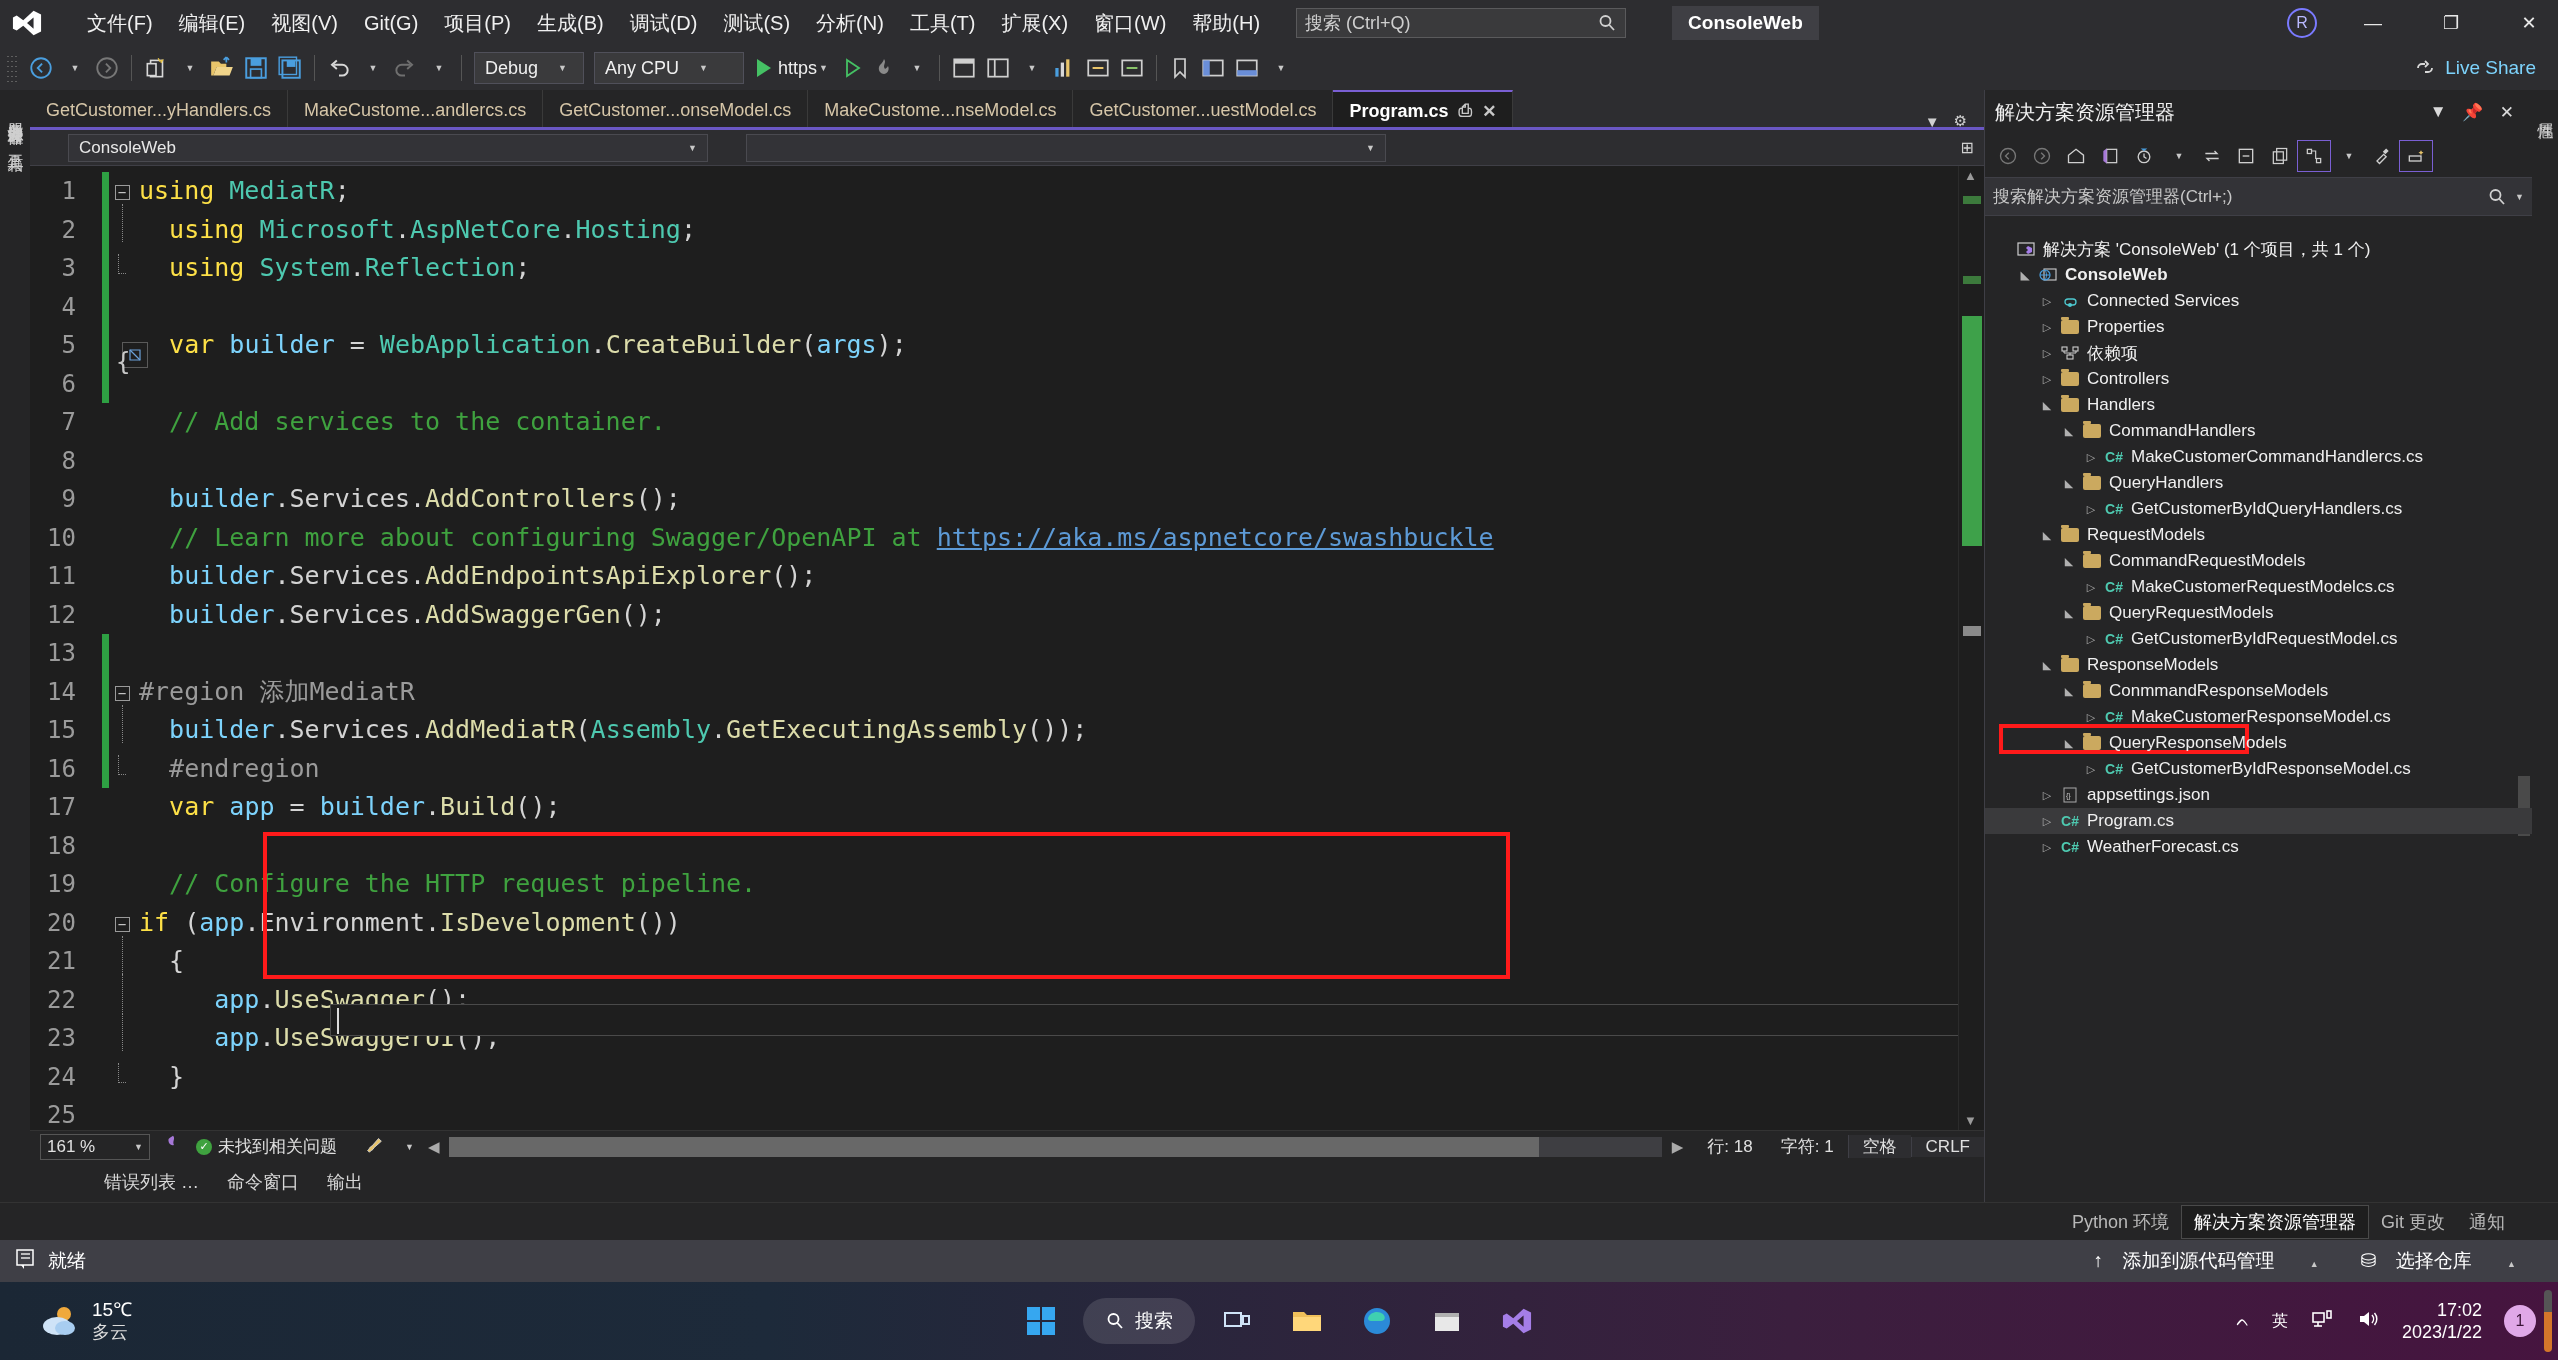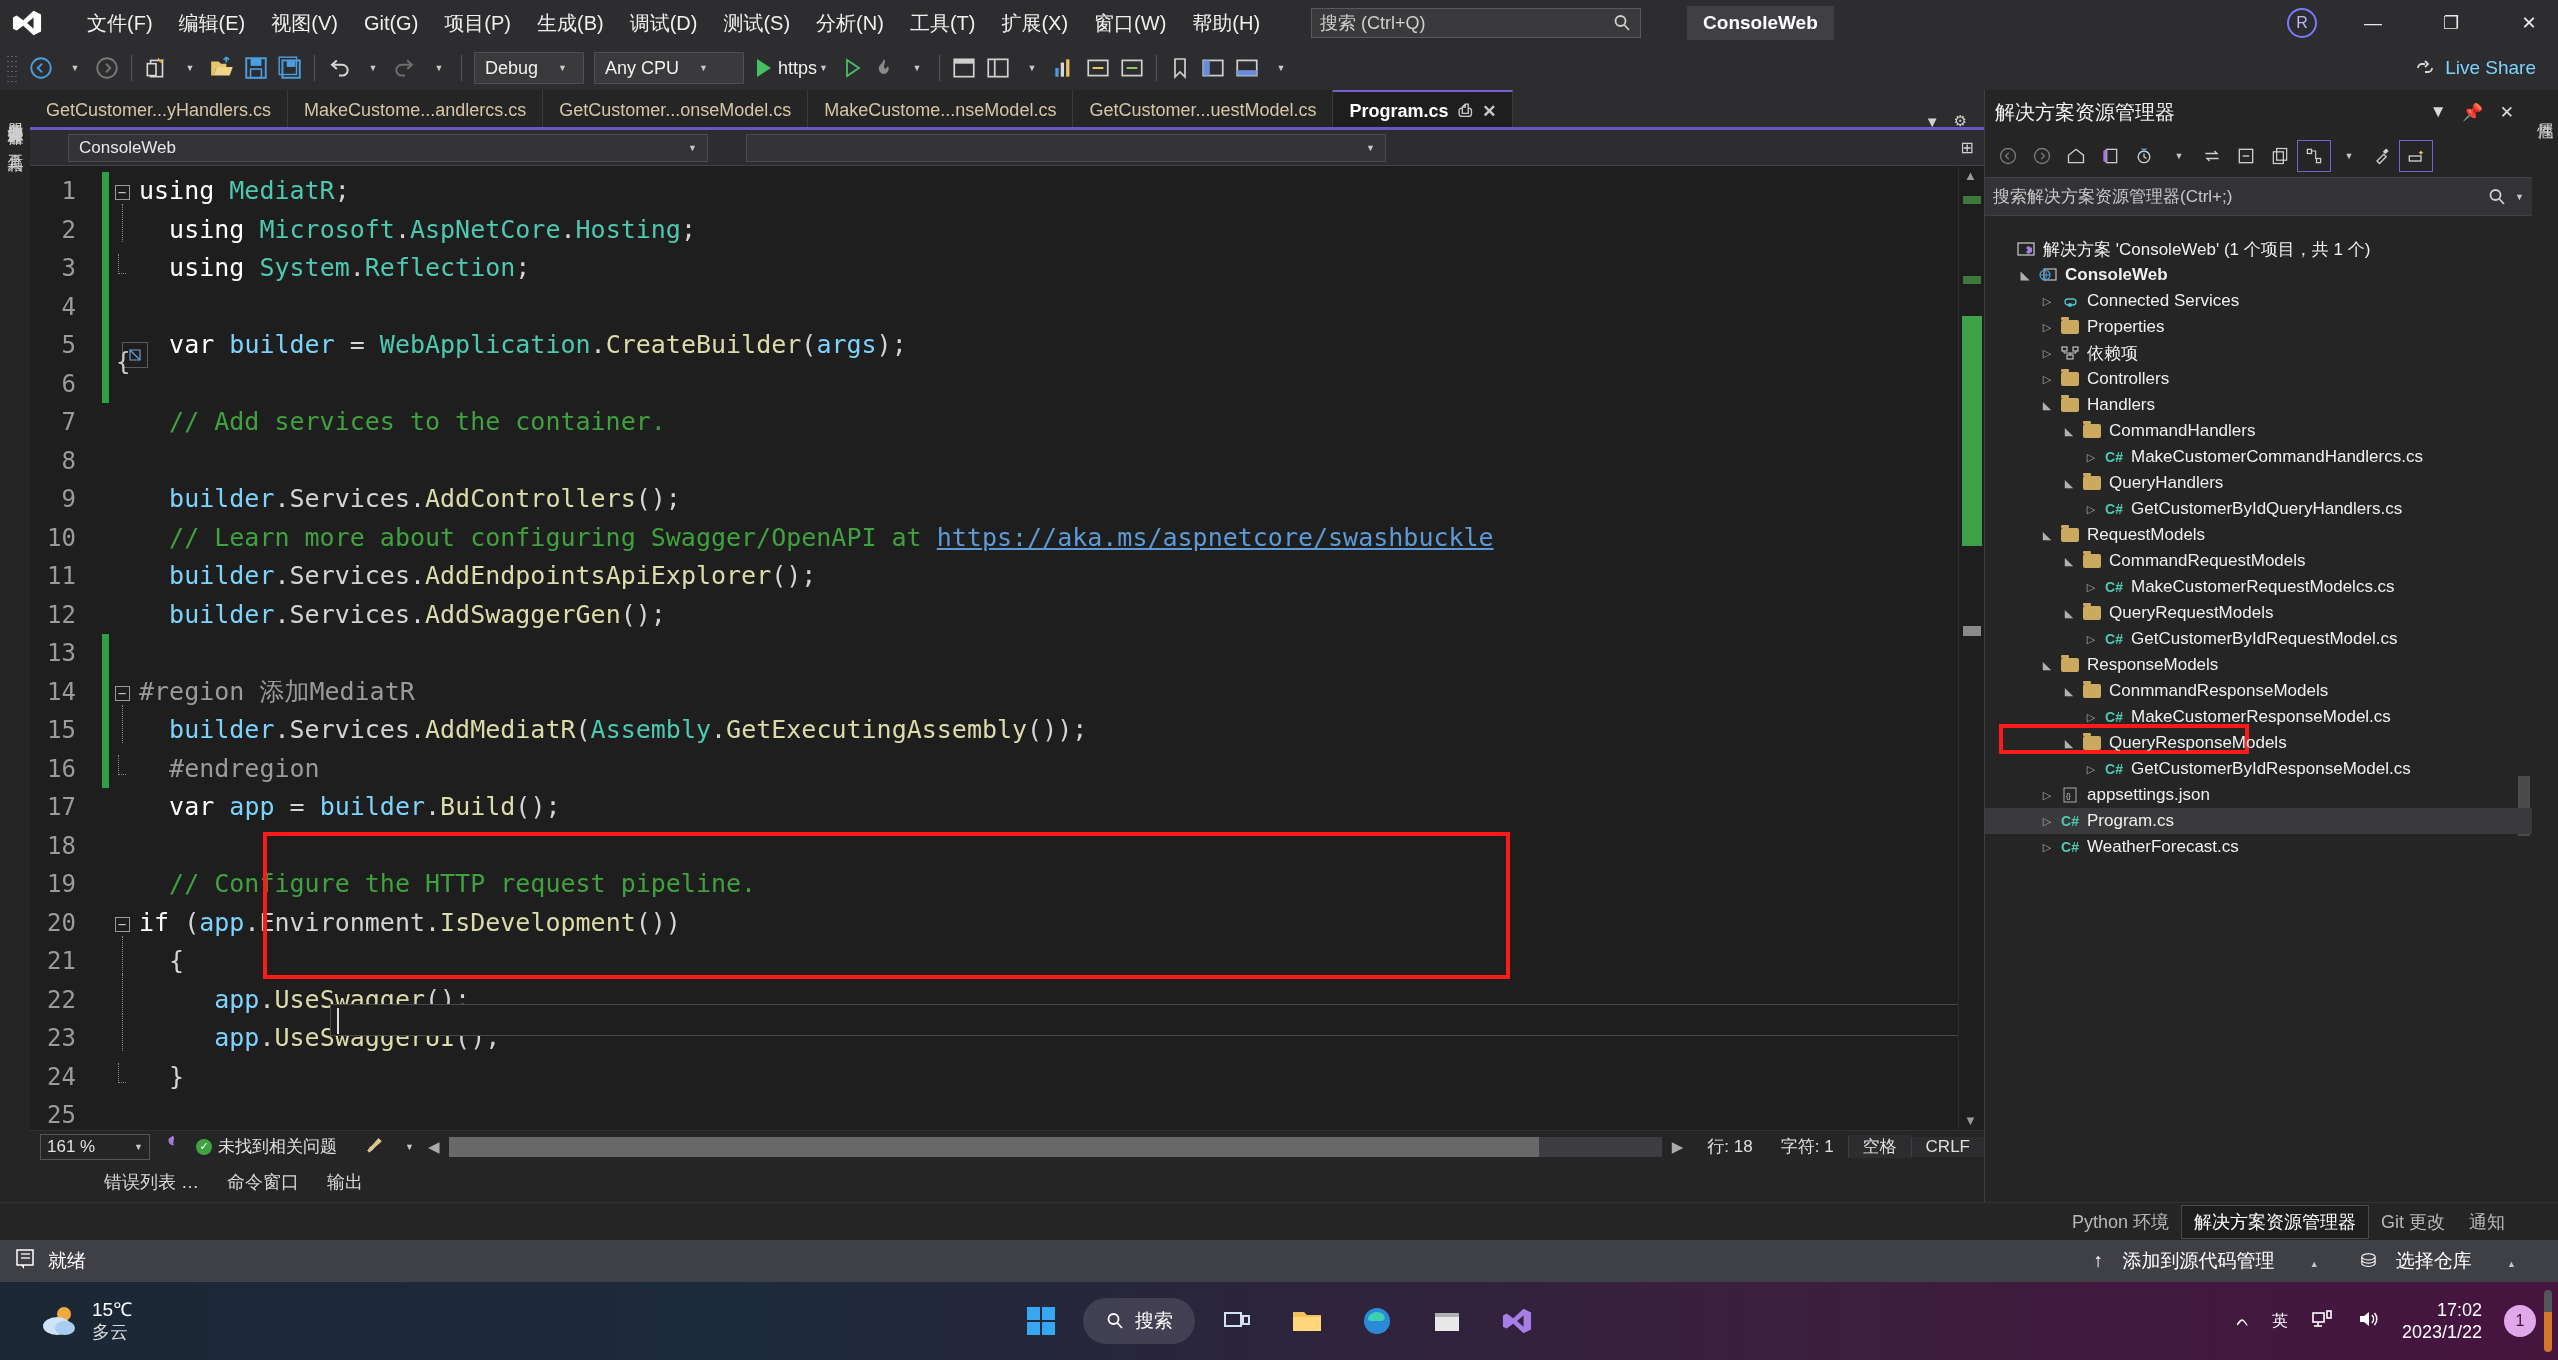--- a/index.html
+++ b/index.html
@@ -7,21 +7,21 @@
     font-family:"Liberation Sans", sans-serif; }
   .app { position:relative; width:2558px; height:1360px; display:flex; flex-direction:column;
          background:#1e1e1e; color:#e6e6e6; }
 
   
   .titlebar { height:46px; background:#2d2d30; display:flex; align-items:center; flex:0 0 46px;gap:20px; }
   .vs-logo { width:54px; display:flex; align-items:center; justify-content:center; }
   .vs-logo svg { width:30px; height:30px; }
   .menu { display:flex; align-items:center; height:100%; }
   .menu-item { padding:0 13px; font-size:20px; color:#f0f0f0; line-height:46px; cursor:default; white-space:nowrap; }
-  .search-box { margin-left:18px; width:330px; height:30px; background:#3a3a3c; border:1px solid #5a5a5c;
+  .search-box { margin-left:3px; width:330px; height:30px; background:#3a3a3c; border:1px solid #5a5a5c;
       display:flex; align-items:center; padding:0 8px; }
   .search-box .ph { flex:1; font-size:18px; color:#cfcfcf; }
   .search-box .mag { width:20px; height:20px; color:#d0d0d0; }
   .proj-pill { margin-left:26px; background:#3f3f44; padding:6px 16px; font-size:19px; font-weight:bold; color:#ffffff; }
   .tb-spacer { flex:1; }
   .acct { width:44px; height:44px; display:flex; align-items:center; justify-content:center; }
   .acct .circ { width:30px;height:30px;border-radius:50%;border:2px solid #7a7aff; color:#b9b9ff;
      display:flex;align-items:center;justify-content:center;font-size:16px; }
   .wbtn { width:58px; height:46px; display:flex; align-items:center; justify-content:center; color:#e8e8e8; font-size:18px; }
 
@@ -69,21 +69,21 @@
   .code { position:relative; font-family:"DejaVu Sans Mono", monospace; font-size:25px; line-height:38.5px;
           white-space:pre; padding-top:6px; }
   .ln { position:relative; height:38.5px; display:flex; align-items:center; }
   .lnum { width:72px; text-align:right; padding-right:26px; color:#9b9b9b; font-size:24px; flex:0 0 72px; }
   .chgbar { width:7px; flex:0 0 7px; align-self:stretch; }
   .g-green { background:#2ea043; } .g-none { background:transparent; }
   .fold { width:26px; flex:0 0 26px; text-align:center; color:#a0a0a0; font-size:17px; }
   .fold .boxm { display:inline-block; width:15px;height:15px; border:1px solid #9a9a9a; line-height:12px; font-size:14px; color:#c9c9c9;}
   .src { padding-left:4px; }
   
-  .k   { color:#ffffff; }
+  .k   { color:#fde047; }
   .typ { color:#4ec9b0; }
   .mth { color:#dcdcaa; }
   .id  { color:#7dd3fc; }
   .cmt { color:#3fa23f; }
   .pp  { color:#9b9b9b; }
   .pun { color:#d4d4d4; }
   .lnk { color:#5d9ad6; text-decoration:underline; }
 
   .redbox { position:absolute; border:4px solid #ff1a1a; pointer-events:none; }
   .caretline { position:absolute; border:1px solid #4a4a4a; background:#1e1e1e; }

